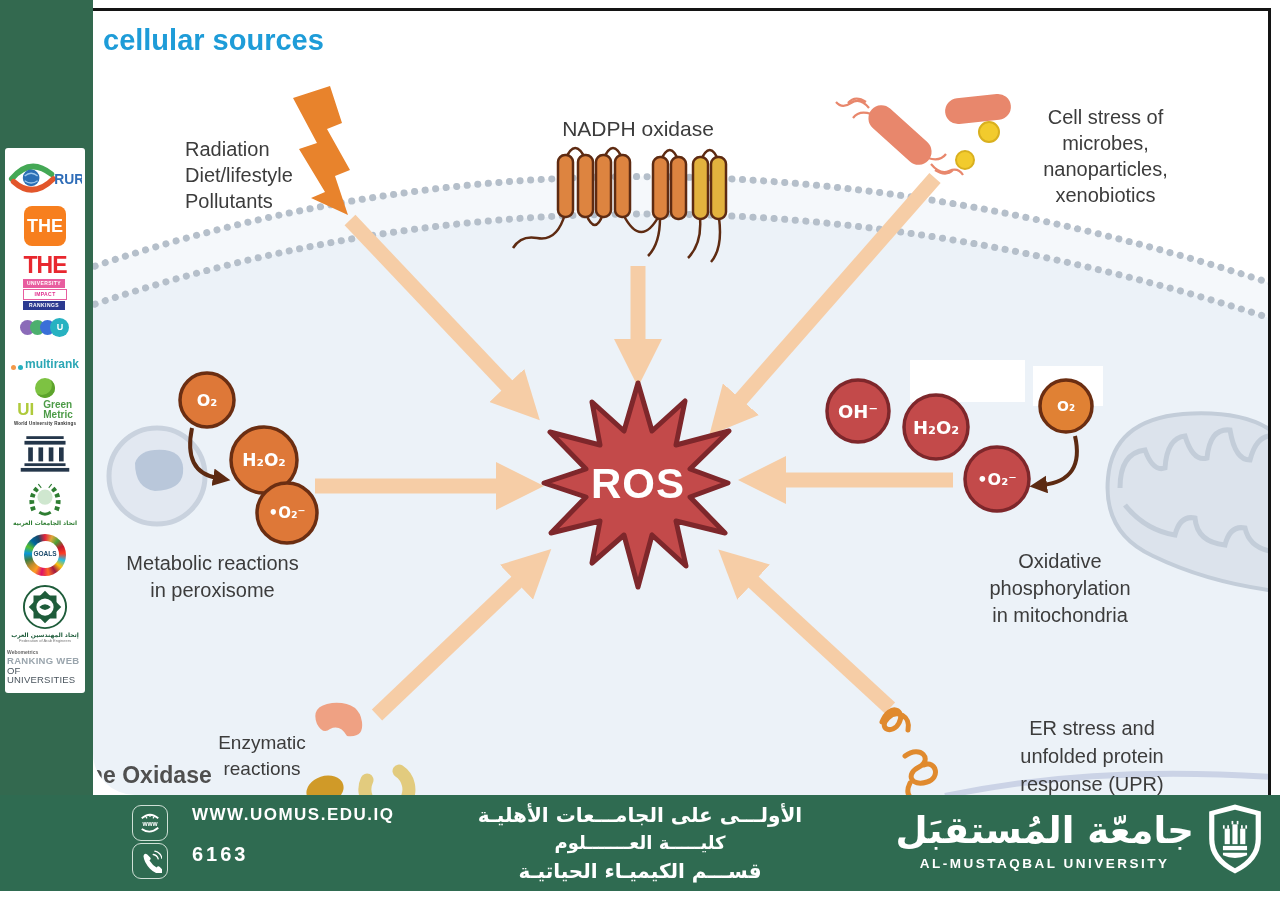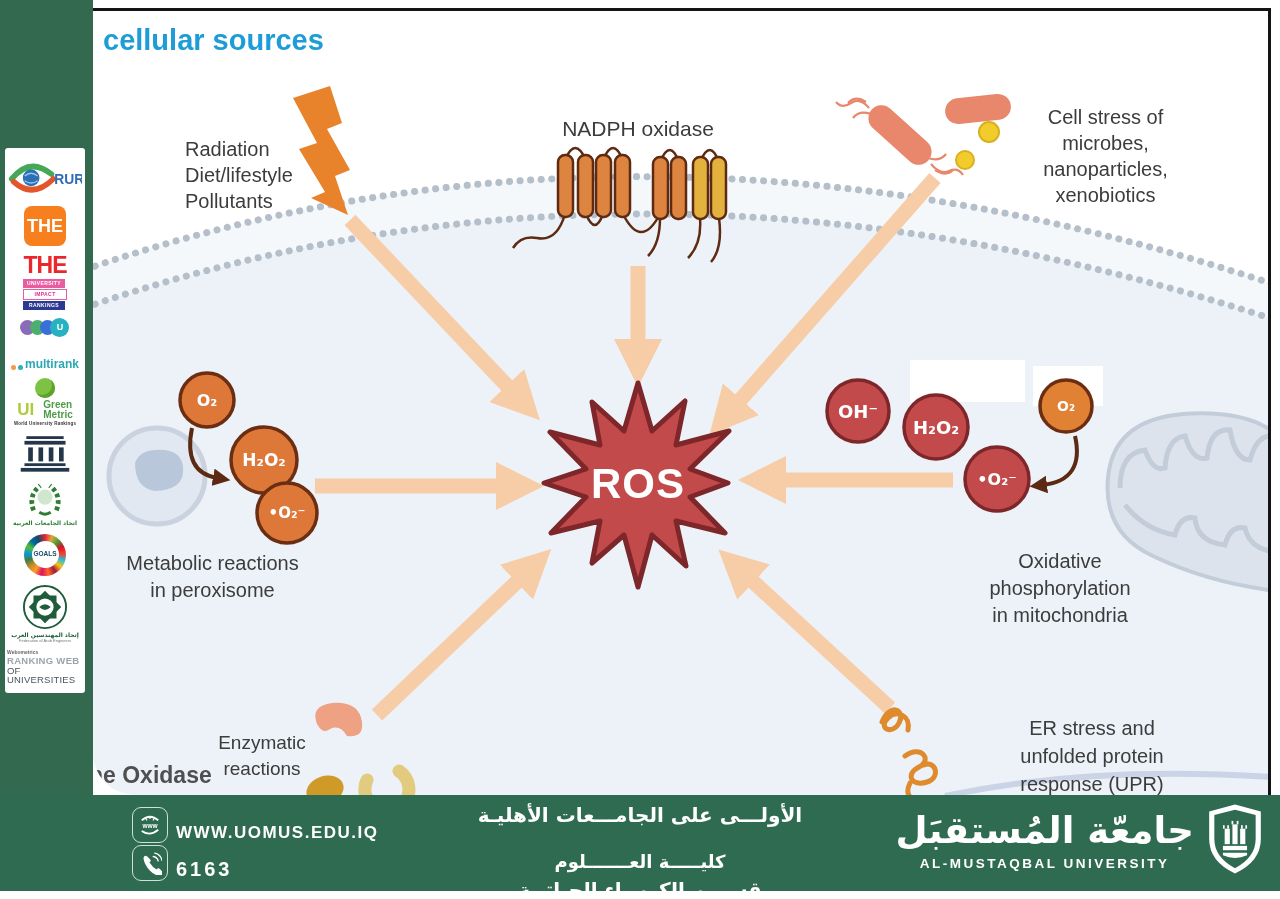--- a/index.html
+++ b/index.html
@@ -60,29 +60,29 @@
   .fae-sub2{font-size:4px;color:#777;margin-top:1px;}
   .webo{align-items:flex-start;text-align:left;}
   .webo .w1{font-size:5px;font-weight:bold;color:#666;}
   .webo .w2{font-size:9.5px;font-weight:bold;color:#9AA5AD;letter-spacing:.3px;margin-top:1px;}
   .webo .w3{font-size:9.5px;font-weight:normal;color:#4A555E;letter-spacing:.2px;}
 
   
   .footer{position:absolute;left:0;top:795px;width:1280px;height:96px;background:#2F6B51;color:#fff;}
   .bottom-strip{position:absolute;left:0;top:891px;width:1280px;height:8px;background:#fff;}
   .contact{position:absolute;left:96px;top:10px;}
-  .c-row{display:flex;align-items:flex-end;gap:8px;height:38px;padding-left:36px;}
+  .c-row{display:flex;align-items:flex-start;gap:24px;height:38px;padding-left:36px;}
   .c-icon{width:34px;height:34px;border:1.5px solid #CFE0D6;border-radius:9px;display:flex;
           align-items:center;justify-content:center;flex:none;}
   .c-site{font-size:17px;font-weight:bold;letter-spacing:1.5px;}
   .c-phone{font-size:20px;font-weight:bold;letter-spacing:3px;}
   .arabic-center{position:absolute;left:390px;top:6px;width:500px;text-align:center;
                  font-family:"DejaVu Sans",sans-serif;font-weight:bold;}
   .arabic-center div{line-height:28px;}
-  .ar1{font-size:20px;} .ar2{font-size:18px;margin-top:19px;} .ar3{font-size:20px;}
+  .ar1{font-size:20px;} .ar2{font-size:18px;} .ar3{font-size:20px;}
   .univ{position:absolute;right:14px;top:6px;display:flex;align-items:center;gap:10px;}
   .univ-text{text-align:center;}
   .univ-ar{font-family:"DejaVu Sans",sans-serif;font-size:37px;font-weight:bold;line-height:46px;}
   .univ-en{font-size:13.5px;font-weight:bold;letter-spacing:2.5px;margin-top:2px;}
 </style>
 </head>
 <body>
 
 <div class="stage">
   <div class="green-col"></div>

